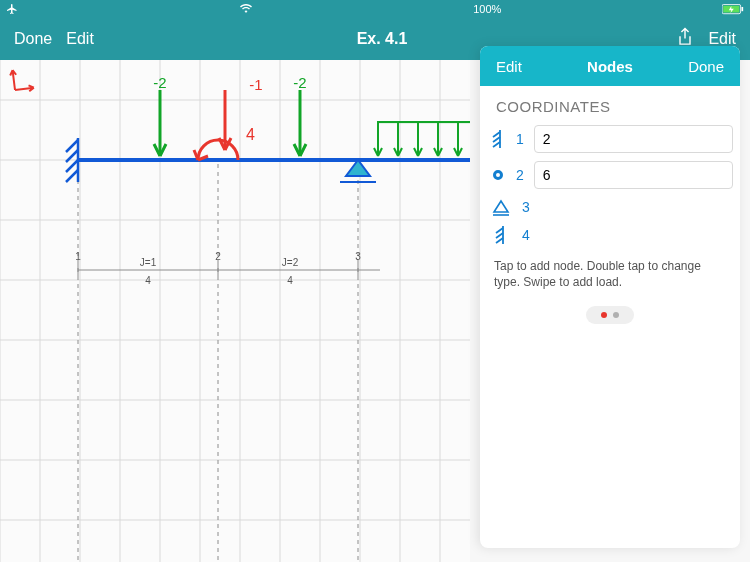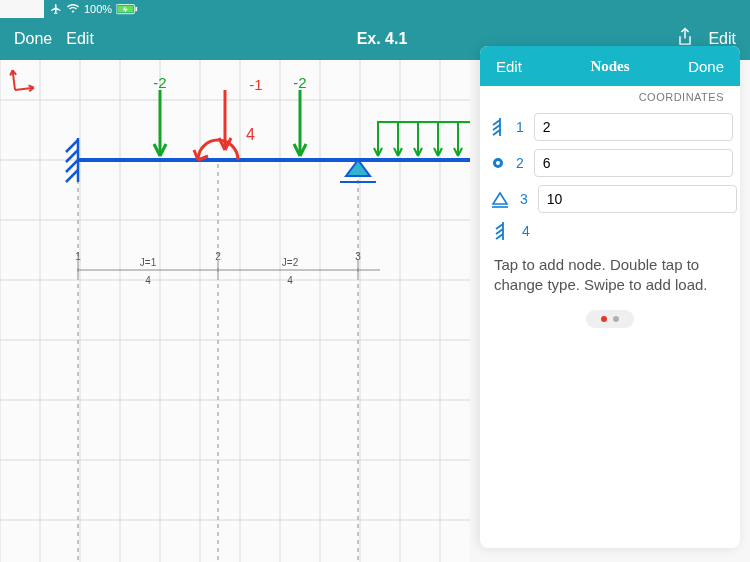--- a/index.html
+++ b/index.html
@@ -1,49 +1,49 @@
 <!DOCTYPE html>
 <html><head>
 <meta charset="utf-8">
 <style>
 * { margin: 0; padding: 0; box-sizing: border-box; }
 body { font-family: -apple-system, "Helvetica Neue", Arial, sans-serif; width: 750px; height: 562px; overflow: hidden; background: #f7f7f7; position: relative; }
 
 
-.status-bar { height: 18px; background: #2798a0; display: flex; justify-content: flex-start; align-items: center; padding: 0 6px; gap: 4px; color: #fff; font-size: 11px; margin-left: 44px; }
+.status-bar { height: 18px; background: #2798a0; display: flex; justify-content: space-between; align-items: center; padding: 0 6px; gap: 4px; color: #fff; font-size: 11px; }
 .status-bar svg { display: block; }
 
 
 .toolbar { height: 42px; background: #2798a0; display: flex; align-items: center; color: #fff; padding: 0 14px; position: relative; }
 .toolbar .left { display: flex; gap: 14px; position: absolute; left: 14px; }
 .toolbar .title { position: absolute; left: 0; right: 0; text-align: center; font-weight: 600; font-size: 16px; pointer-events: none; margin-left: 14px; }
 .toolbar .right { position: absolute; right: 14px; display: flex; gap: 14px; align-items: center; }
 .tb-link { font-size: 16px; cursor: pointer; }
 
 
 .canvas-area { position: absolute; top: 60px; left: 0; width: 470px; height: 502px; background: #fbfbfb; overflow: hidden; }
 
 
 .grid line.gy { stroke: #d9d9d9; stroke-width: 1; }
 .grid line.gx { stroke: #d9d9d9; stroke-width: 1; }
 
 
 .panel { position: absolute; top: 46px; right: 10px; width: 260px; height: 502px; background: #fff; border-radius: 8px; box-shadow: -2px 0 12px rgba(0,0,0,.1); display: flex; flex-direction: column; }
 .panel-hdr { background: #17b6c9; color: #fff; height: 40px; display: flex; align-items: center; justify-content: space-between; padding: 0 16px; border-top-left-radius: 8px; border-top-right-radius: 8px; font-size: 15px; }
-.panel-hdr .phc { font-weight: 600; position: absolute; left: 0; right: 0; text-align: center; pointer-events: none; font-family: Liberation Serif, serif; }
+.panel-hdr .phc { font-weight: 600; position: absolute; left: 0; right: 0; text-align: center; pointer-events: none; }
 .panel-hdr > span { position: relative; z-index: 1; cursor: pointer; }
 
-.section-label { font-size: 11px; color: #7a7a7a; letter-spacing: .5px; padding: 5px 16px 6px; text-align: right; }
+.section-label { font-size: 15px; color: #7a7a7a; letter-spacing: .5px; padding: 12px 16px 6px; }
 
 .coord-row { display: flex; align-items: center; padding: 4px 10px; gap: 10px; }
 .coord-ico { width: 22px; display: flex; justify-content: center; }
 .coord-num { width: 16px; color: #137fd0; font-size: 14px; }
 .coord-field { flex: 1; border: 1px solid #d9d9d9; border-radius: 4px; padding: 5px 8px; font-size: 14px; background: #fff; }
 
-.help-text { font-size: 15px; color: #545454; padding: 10px 14px 10px; line-height: 1.3; }
+.help-text { font-size: 12px; color: #545454; padding: 10px 14px 10px; line-height: 1.3; }
 
 .pager { display: flex; justify-content: center; align-items: center; gap: 6px; margin-top: 6px; background:#efefef; width:48px; height:18px; border-radius:9px; margin-left:auto; margin-right:auto;}
 .pdotA { width: 6px; height: 6px; border-radius: 50%; background: #e8362d; }
 .pdotB { width: 6px; height: 6px; border-radius: 50%; background: #b0b0b0; }
 
 
 .sup-fixed { stroke:#137fd0; stroke-width:1.8; fill:none; }
 .sup-pin   { stroke:#137fd0; stroke-width:1.6; fill:#fff; }
 .sup-dot   { fill:#137fd0; }
 
@@ -233,21 +233,20 @@
   </div>
 
   <div class="coord-row">
     <span class="coord-ico">
       <svg width="20" height="20">
           <path class="sup-pin" d="M10 4 L3 15 L17 15 Z"></path>
           <line x1="2" y1="18" x2="18" y2="18" stroke="#137fd0" stroke-width="1.6"></line>
         </svg>
     </span>
     <span class="coord-num">3</span>
-    <input class="coord-field" value="10" style="">
   </div>
 
   <div class="coord-row">
     <span class="coord-ico">
       <svg width="16" height="20">
           <g class="sup-fixed">
             <line x1="10" y1="1" x2="10" y2="19"></line>
             <line x1="10" y1="3" x2="3" y2="8"></line>
             <line x1="10" y1="8" x2="3" y2="13"></line>
             <line x1="10" y1="13" x2="3" y2="18"></line>

